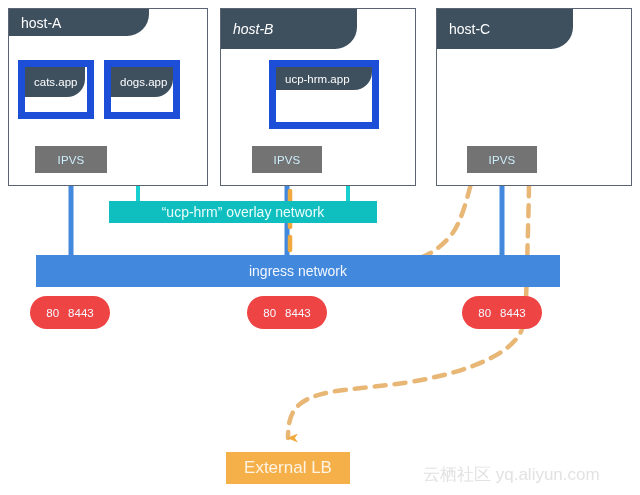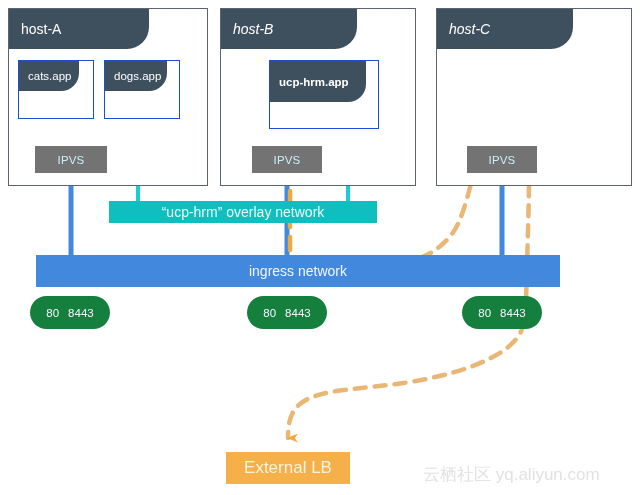--- a/index.html
+++ b/index.html
@@ -44,21 +44,21 @@
     display: flex;
     align-items: center;
     padding-left: 12px;
     box-sizing: border-box;
   }
 
   
   .app-box {
     position: absolute;
     background: #ffffff;
-    border: 1px solid #1d4ed8;
+    border: 7px solid #1d4ed8;
     box-sizing: border-box;
   }
   .app-tab {
     position: absolute;
     left: 0;
     top: 0;
     background: #3e4f5e;
     border-bottom-right-radius: 18px;
     color: #ffffff;
     font-size: 11.5px;
@@ -99,21 +99,21 @@
     font-size: 14px;
     display: flex;
     align-items: center;
     justify-content: center;
     box-sizing: border-box;
   }
 
   
   .port-pill {
     position: absolute;
-    background: #15803d;
+    background: #ef4444;
     border-radius: 17px;
     color: #f3f8ff;
     font-size: 11.5px;
     display: flex;
     align-items: center;
     justify-content: center;
     gap: 9px;
     box-sizing: border-box;
   }
 
@@ -174,21 +174,21 @@
              C500,121 516,122 523,133 C531,146 529,190 528,230
              C527,262 527,290 525,312" fill="none" stroke="#e8b776" stroke-width="4.5" stroke-dasharray="11 9" stroke-linecap="round"></path>
 
     <path d="M524,322 C520,352 470,372 410,382 C360,390 320,388 300,404
              C290,412 288,424 288,438" fill="none" stroke="#e8b776" stroke-width="4.5" stroke-dasharray="11 9" stroke-linecap="round" marker-end="url(#arrow-orange)"></path>
 
     <path d="M290,250 L290,128" fill="none" stroke="#f0a93c" stroke-width="4.5" stroke-dasharray="13 10" stroke-linecap="round" marker-end="url(#arrow-orange-up)"></path>
   </svg>
 
   <div class="host-box" style="left:8px; top:8px; width:200px; height:178px;">
-    <div class="host-tab" style="width:140px; height:40px;">
+    <div class="host-tab" style="width:140px; height:27px;">
       <span>host-A</span>
     </div>
   </div>
 
   <div class="app-box" style="left:18px; top:60px; width:76px; height:59px;">
     <div class="app-tab" style="width:60px; height:30px;">
       <span>cats.app</span>
     </div>
   </div>
 
@@ -202,30 +202,30 @@
     <span>IPVS</span>
   </div>
 
   <div class="host-box" style="left:220px; top:8px; width:196px; height:178px;font-style:italic;">
     <div class="host-tab" style="width:136px; height:40px;">
       <span>host-B</span>
     </div>
   </div>
 
   <div class="app-box" style="left:269px; top:60px; width:110px; height:69px;">
-    <div class="app-tab" style="width:96px; height:41px;font-weight:bold;">
+    <div class="app-tab" style="width:96px; height:23px;">
       <span>ucp-hrm.app</span>
     </div>
   </div>
 
   <div class="ipvs-box" style="left:252px; top:146px; width:70px; height:27px;">
     <span>IPVS</span>
   </div>
 
-  <div class="host-box" style="left:436px; top:8px; width:196px; height:178px;font-style:italic;">
+  <div class="host-box" style="left:436px; top:8px; width:196px; height:178px;">
     <div class="host-tab" style="width:136px; height:40px;">
       <span>host-C</span>
     </div>
   </div>
 
   <div class="ipvs-box" style="left:467px; top:146px; width:70px; height:27px;">
     <span>IPVS</span>
   </div>
 
   <div class="overlay-bar" style="left:109px; top:201px; width:268px; height:22px;">

